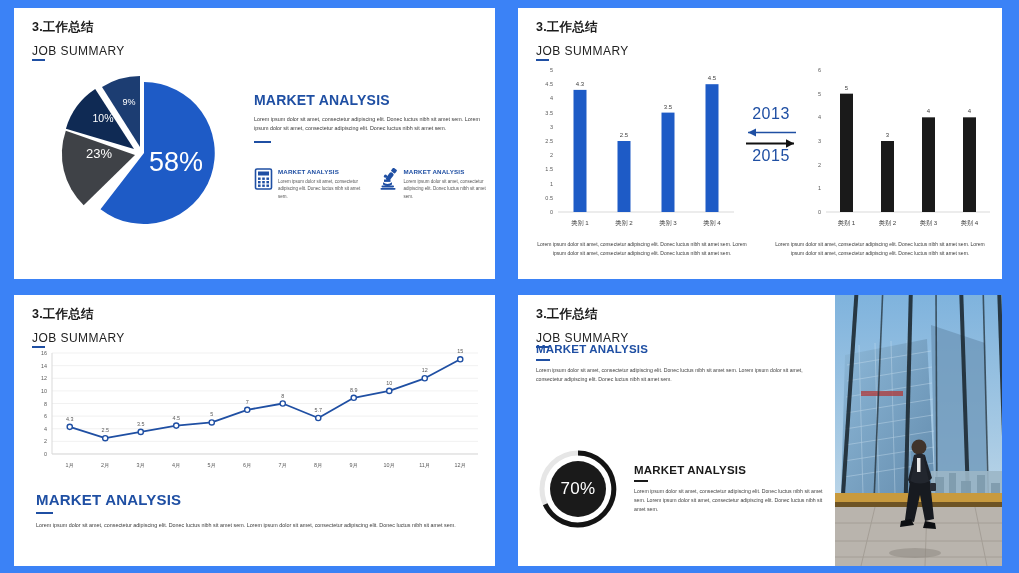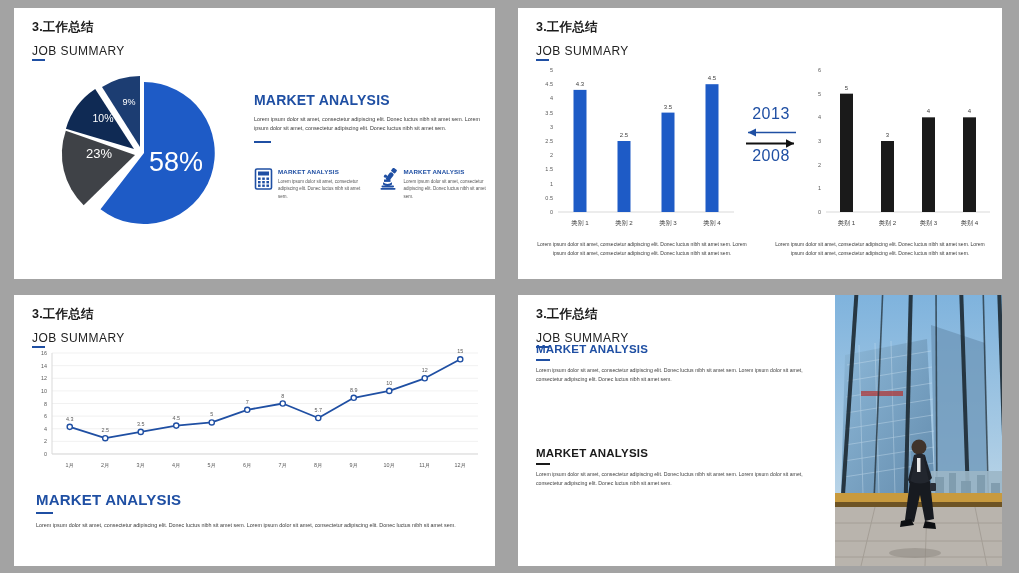--- a/index.html
+++ b/index.html
@@ -5,21 +5,21 @@
   * { box-sizing: border-box; margin: 0; padding: 0; }
   html, body {
     width: 1019px; height: 573px;
     background: #000000;
     font-family: "Liberation Sans", "DejaVu Sans", sans-serif;
     overflow: hidden;
   }
   .deck {
     position: relative;
     width: 1019px; height: 573px;
-    background: #a3a3a3;
+    background: #3b82f6;
   }
   .slide {
     position: absolute;
     background: #ffffff;
     overflow: hidden;
   }
   #slide-1 { left: 14px;  top: 8px;   width: 481px; height: 271px; }
   #slide-2 { left: 518px; top: 8px;   width: 484px; height: 271px; }
   #slide-3 { left: 14px;  top: 295px; width: 481px; height: 271px; }
   #slide-4 { left: 518px; top: 295px; width: 484px; height: 271px; }
@@ -247,21 +247,21 @@
           <line x1="8" y1="5.5" x2="56" y2="5.5" stroke="#1f4fa3" stroke-width="1.6"></line>
           <path d="M8 5.5 L16 1.6 L16 9.4 Z" fill="#1f4fa3"></path>
         </svg>
       </div>
       <div class="arrow-row">
         <svg width="62" height="11" viewBox="0 0 62 11">
           <line x1="6" y1="5.5" x2="54" y2="5.5" stroke="#111111" stroke-width="1.8"></line>
           <path d="M54 5.5 L46 1.3 L46 9.7 Z" fill="#111111"></path>
         </svg>
       </div>
-      <div class="year-txt">2008</div>
+      <div class="year-txt">2015</div>
     </div>
 
     <div class="bar-panel" id="bar-right">
       <svg class="bar-svg" id="svg-bar-right" width="196" height="178" viewBox="0 0 196 178">
           <text x="21" y="154" text-anchor="end" class="axis-num">0</text>
           <text x="21" y="130.33333333333334" text-anchor="end" class="axis-num">1</text>
           <text x="21" y="106.66666666666667" text-anchor="end" class="axis-num">2</text>
           <text x="21" y="83" text-anchor="end" class="axis-num">3</text>
           <text x="21" y="59.33333333333334" text-anchor="end" class="axis-num">4</text>
           <text x="21" y="35.66666666666666" text-anchor="end" class="axis-num">5</text>
@@ -373,20 +373,28 @@
 
     <div class="donut-row" id="donut-row-1">
       <div class="donut-txt">
         <div class="donut-head blue">MARKET ANALYSIS</div>
         <div class="donut-rule blue"></div>
         <div class="donut-body">Lorem ipsum dolor sit amet, consectetur adipiscing elit. Donec luctus nibh sit amet sem. Lorem ipsum dolor sit amet, consectetur adipiscing elit. Donec luctus nibh sit amet sem.</div>
       </div>
     </div>
 
     <div class="donut-row" id="donut-row-2">
+      <div class="donut">
+        <svg class="donut-svg" width="84" height="84" viewBox="0 0 84 84">
+          <circle cx="42" cy="42" r="36" fill="none" stroke="#e6e6e6" stroke-width="5"></circle>
+          <path d="M 42 6 A 36 36 0 1 1 9.2 57.3" fill="none" stroke="#141414" stroke-width="5" stroke-linecap="butt"></path>
+          <circle cx="42" cy="42" r="28" fill="#1a1a1a"></circle>
+        </svg>
+        <div class="donut-pct">70%</div>
+      </div>
       <div class="donut-txt">
         <div class="donut-head dark">MARKET ANALYSIS</div>
         <div class="donut-rule dark"></div>
         <div class="donut-body">Lorem ipsum dolor sit amet, consectetur adipiscing elit. Donec luctus nibh sit amet sem. Lorem ipsum dolor sit amet, consectetur adipiscing elit. Donec luctus nibh sit amet sem.</div>
       </div>
     </div>
 
     <div class="photo">
       <svg width="167" height="271" viewBox="0 0 167 271">
         <defs>

